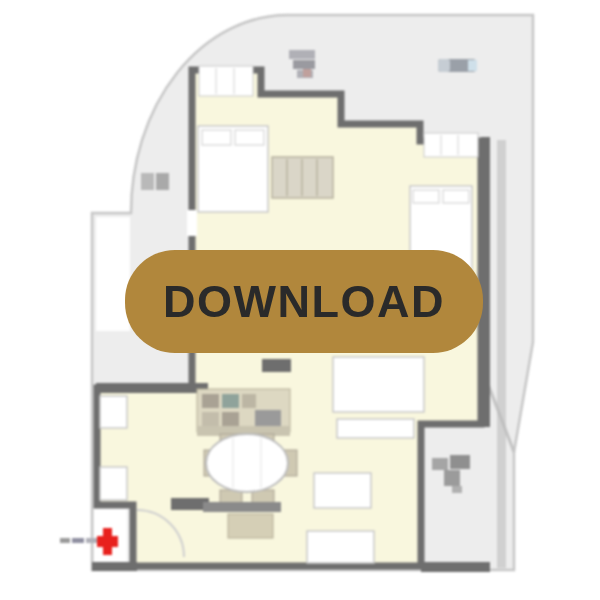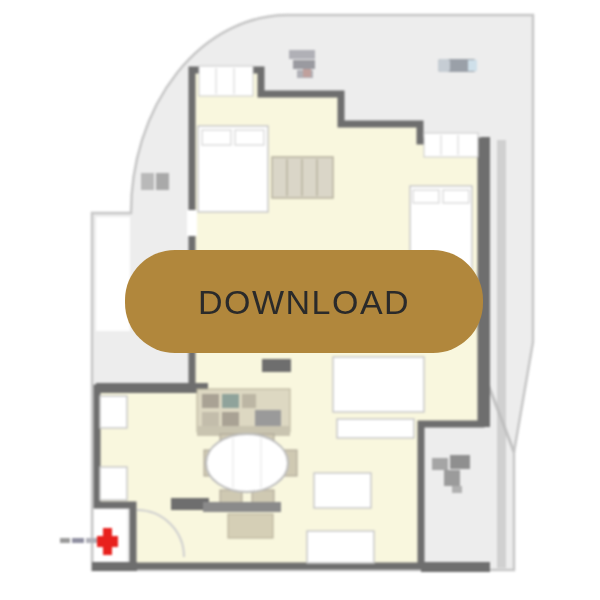--- a/index.html
+++ b/index.html
@@ -4,22 +4,22 @@
 <style>
   html,body{margin:0;padding:0;background:#ffffff;}
   .stage{position:relative;width:600px;height:600px;background:#ffffff;overflow:hidden;
          font-family:"Liberation Sans",sans-serif;}
   .plan-wrap{position:absolute;left:0;top:0;width:600px;height:600px;filter:blur(1.1px);}
   .plan-wrap svg{display:block;}
   .download-btn{position:absolute;left:125px;top:250px;width:358px;height:103px;
                 border:none;border-radius:50px;background:#b1873c;
                 display:flex;align-items:center;justify-content:center;
                 cursor:pointer;padding:0;}
-  .download-btn span{font-family:"Liberation Sans",sans-serif;font-size:34px;
-                     font-weight:400;color:#2a2a2a;letter-spacing:1.5px;line-height:1;}
+  .download-btn span{font-family:"Liberation Sans",sans-serif;font-size:45px;
+                     font-weight:700;color:#2a2a2a;letter-spacing:1.5px;line-height:1;}
 </style>
 </head>
 <body>
 
 <div class="stage">
 
   <div class="plan-wrap">
     <svg width="600" height="600" viewBox="0 0 600 600" xmlns="http://www.w3.org/2000/svg">
 
       <g>

